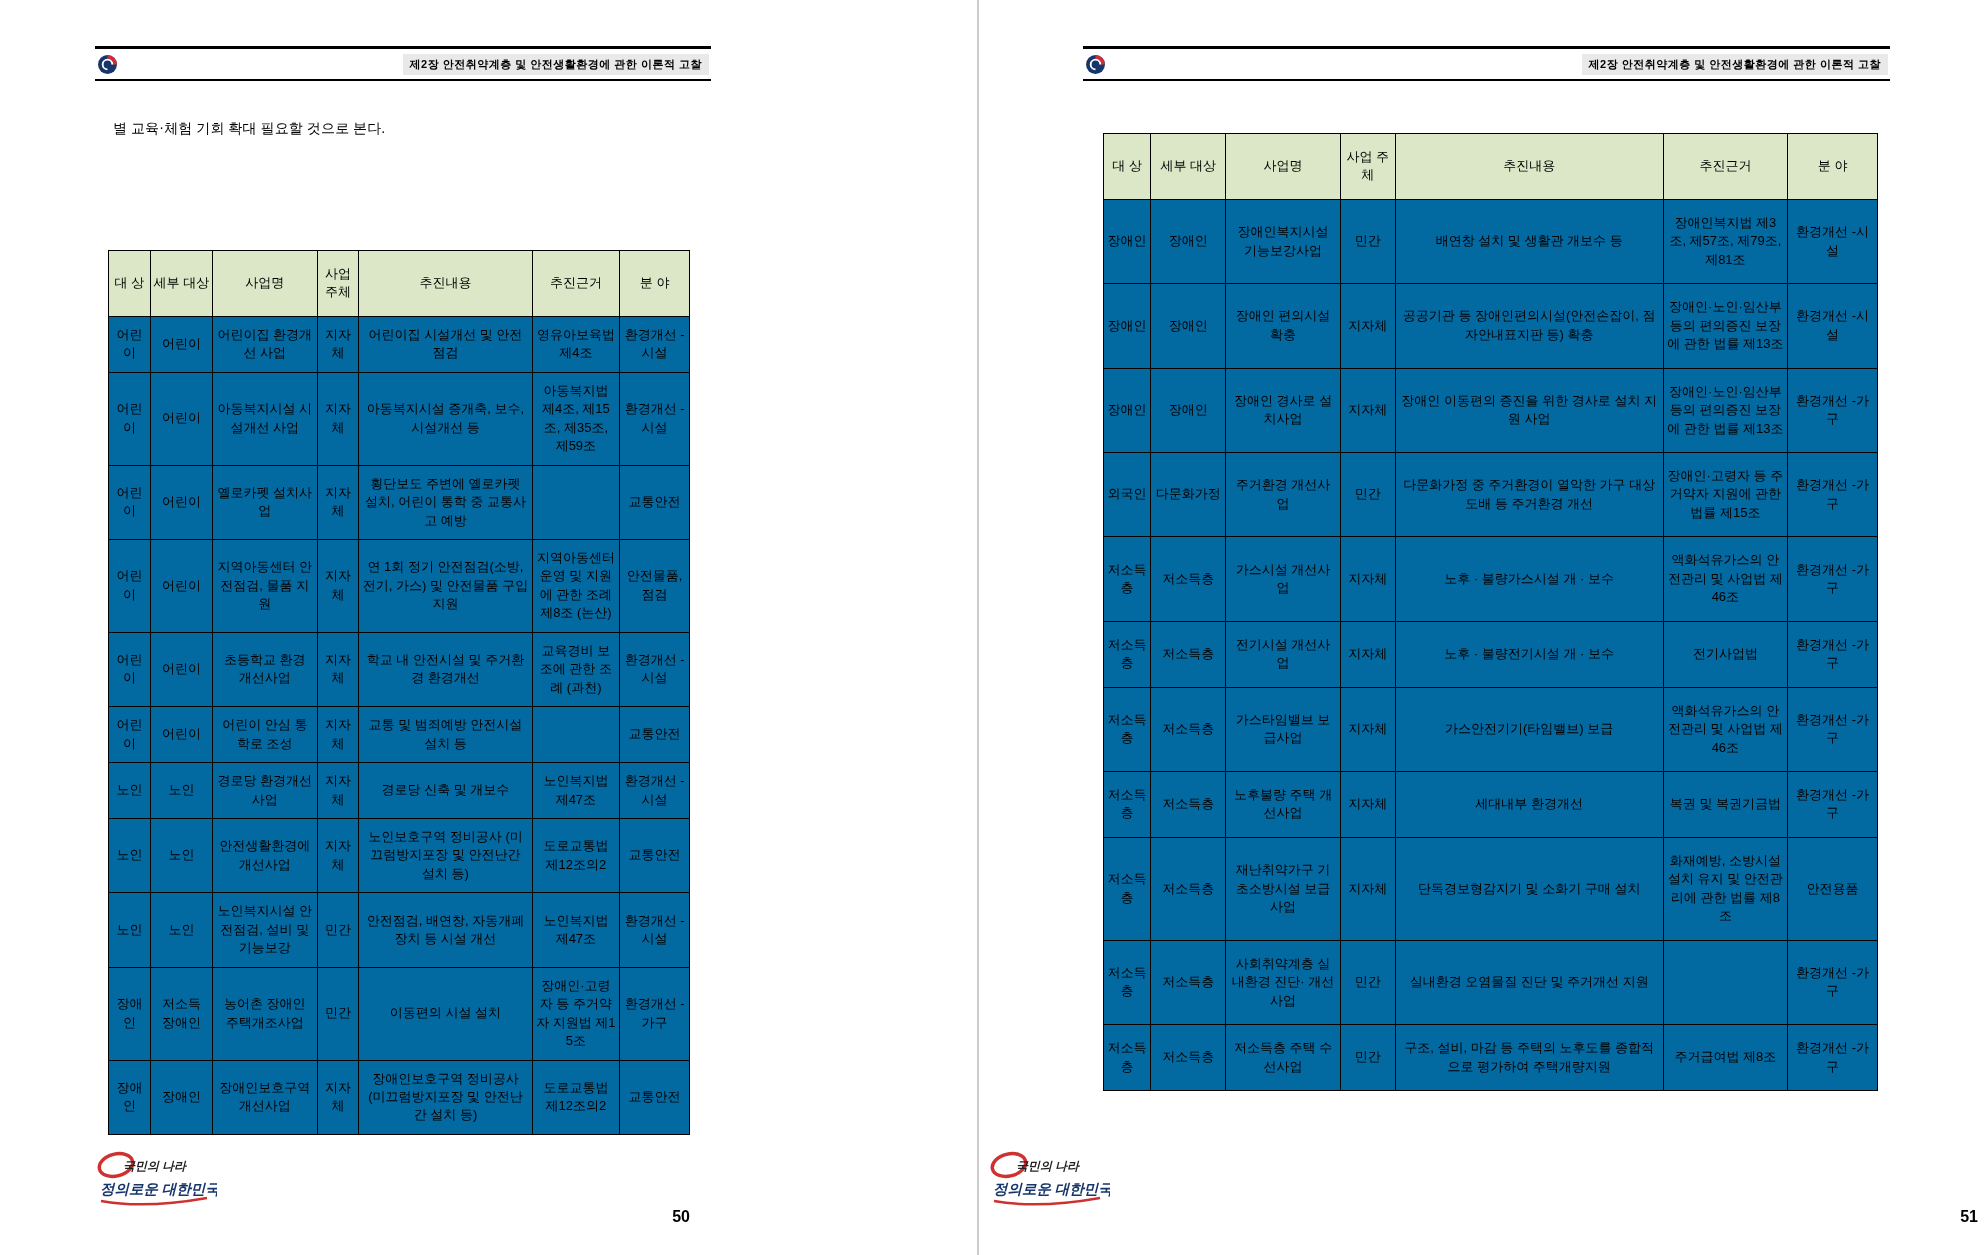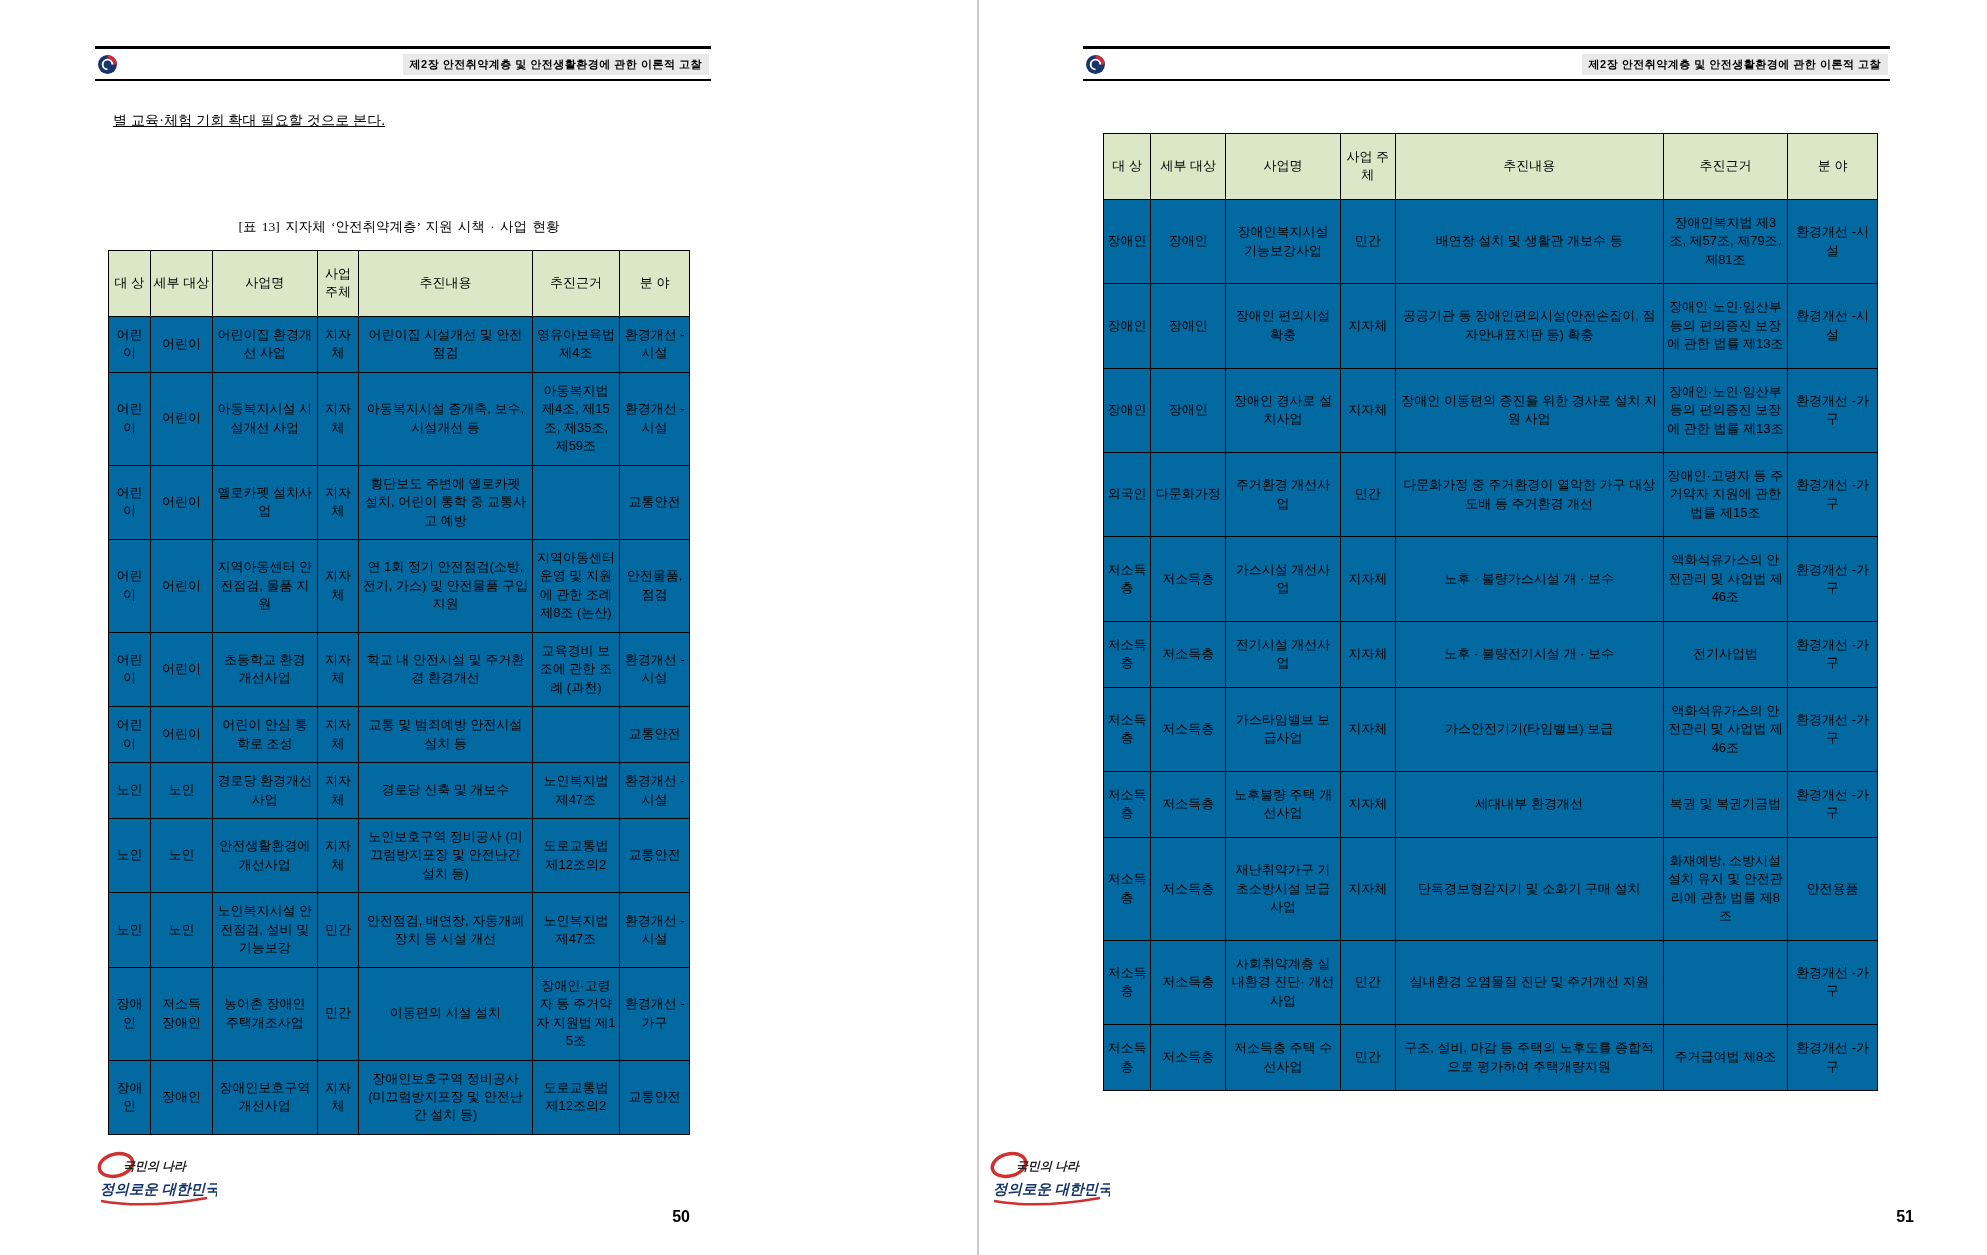--- a/index.html
+++ b/index.html
@@ -12,60 +12,59 @@
   
   .band { position:absolute; top:46px; height:27px; border-top:3px solid #000; border-bottom:2px solid #000;
           display:flex; align-items:center; justify-content:space-between; padding:15px 2px; background:#fff; }
   .band-left  { left:95px;  width:616px; }
   .band-right { left:1083px; width:807px; }
   .chapter-title { background:#e9e9e9; font-weight:bold; font-size:11px; letter-spacing:.5px; padding:3px 7px; white-space:nowrap; }
   .emblem { width:21px; height:21px; flex:0 0 auto; }
 
   
   .para { position:absolute; font-family:"Liberation Serif", serif; font-size:14px; letter-spacing:.2px; white-space:nowrap; }
-  .para1 { left:113px; top:112px;text-decoration:underline; }
+  .para1 { left:113px; top:120px; }
   .para2 { left:107px; top:175px; word-spacing:2px; }
   .caption { position:absolute; left:108px; top:218px; width:582px; text-align:center;
              font-family:"Liberation Serif", serif; font-size:13.5px; word-spacing:2px; }
 
   
   .doc-table { position:absolute; border-collapse:collapse; table-layout:fixed; background:#0369a1; }
   .doc-table th, .doc-table td { border:1.5px solid #000; font-size:13px; line-height:1.42; text-align:center;
                                  vertical-align:middle; word-break:break-all; padding:9px 3px; }
   .doc-table th { background:#dbe7c6; font-weight:normal; font-size:13px; padding:14px 2px; }
   .table-left  { left:108px;  top:250px; width:582px; }
   .table-right { left:1103px; top:133px; width:775px; }
   .table-right td { padding:14px 3px; }
 
   
   .slogan { position:absolute; top:1148px; width:122px; height:62px;font-family:Liberation Serif, serif; }
   .slogan-left  { left:95px; }
   .slogan-right { left:988px; }
   .page-num { position:absolute; top:1163px; width:42px; text-align:right; font-weight:bold; font-size:16px;margin-top:45px; }
   .page-num-left  { left:648px; }
-  .page-num-right { left:1872px; }
+  .page-num-right { left:1936px; }
 </style>
 </head>
 <body>
 
 <div class="canvas">
 
   <div class="page-divider"></div>
 
   <div class="band band-left">
     <svg class="emblem" viewBox="0 0 100 100">
       <circle cx="50" cy="50" r="45" fill="#16366b"></circle>
       <path d="M50 5 A45 45 0 0 1 95 50 L73 50 A23 23 0 0 0 50 27 Z" fill="#cd2e3a"></path>
       <path d="M73 50 A23 23 0 1 0 50 73" stroke="#ffffff" stroke-width="9" fill="none"></path>
     </svg>
     <span class="chapter-title">제2장 안전취약계층 및 안전생활환경에 관한 이론적 고찰</span>
   </div>
 
   <div class="para para1">별 교육·체험 기회 확대 필요할 것으로 본다.</div>
-  <div class="caption">[표 13] 지자체 ‘안전취약계층’ 지원 시책 · 사업 현황</div>
 
   <table class="doc-table table-left">
     <colgroup>
       <col style="width:7.2%">
         <col style="width:10.7%">
         <col style="width:18%">
         <col style="width:7.2%">
       <col style="width:29.8%">
         <col style="width:15.1%">
         <col style="width:12%">

